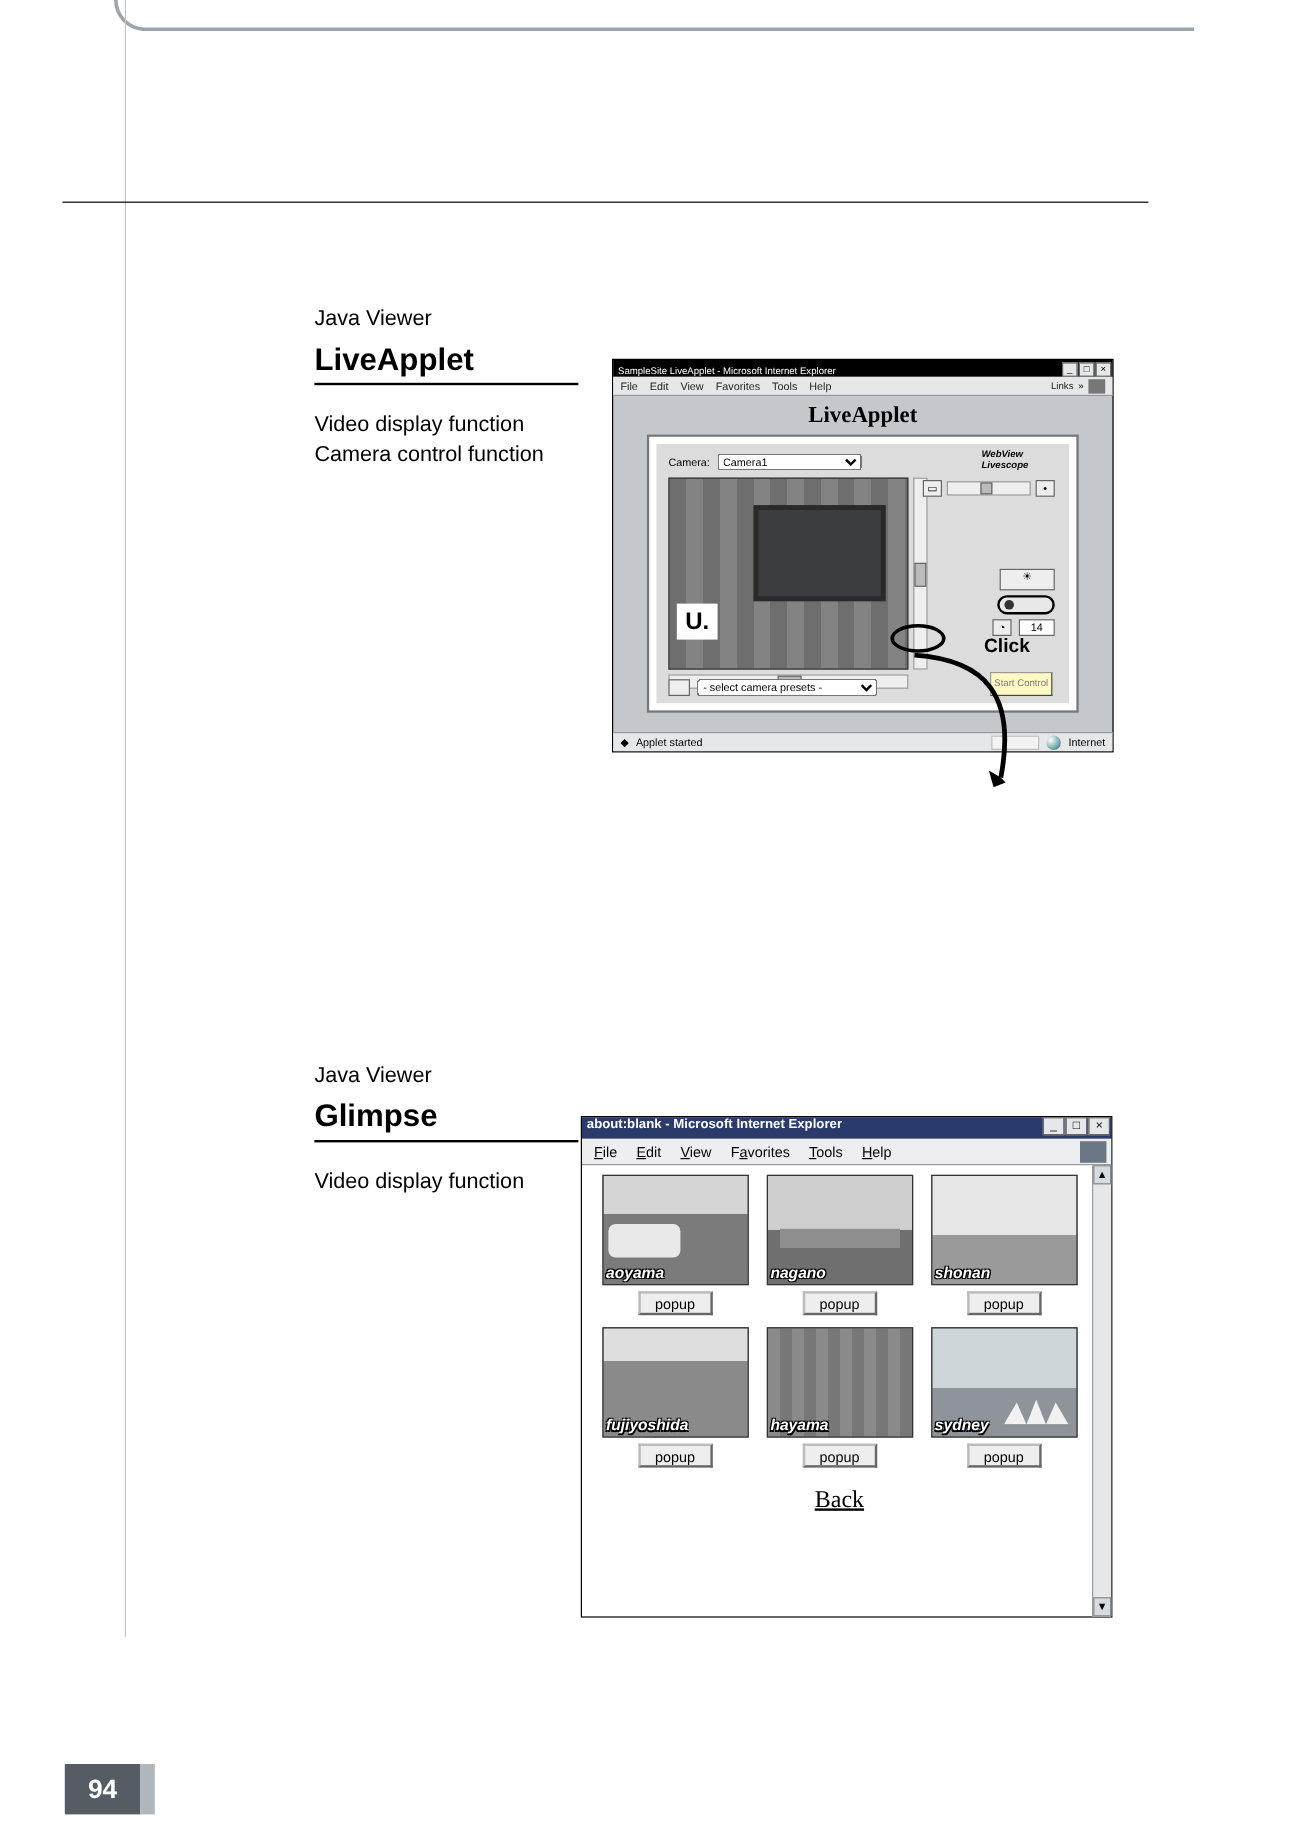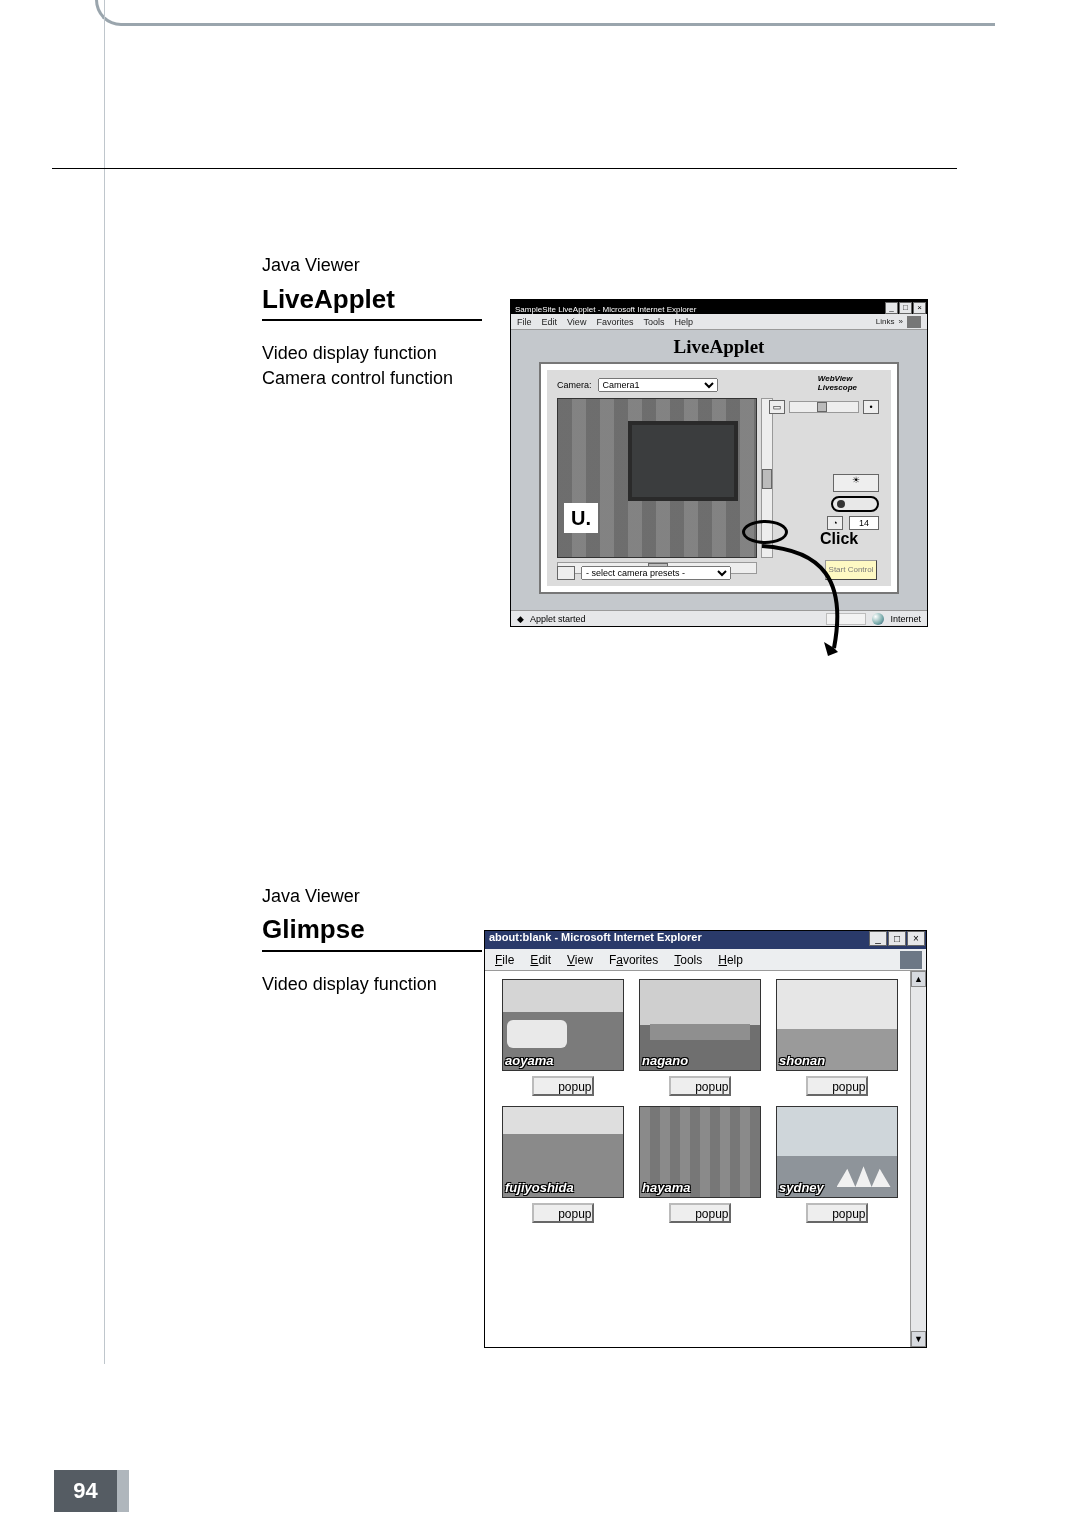--- a/index.html
+++ b/index.html
@@ -146,21 +146,21 @@
   .fig2-menubar .logo { margin-left:auto; width:22px; height:18px; background:#6c7785; margin-right:4px;}
   .fig2-body { position:absolute; inset:40px 16px 4px 4px; overflow:hidden; }
   .fig2-scroll { position:absolute; top:40px; right:0; bottom:0; width:16px; background:#e6e7e9; border-left:1px solid #9a9a9a; }
   .fig2-scroll .up,.fig2-scroll .dn{height:16px;background:#d7dadf;border:1px solid #888;font-size:9px;text-align:center;line-height:14px;}
   .fig2-scroll .dn{position:absolute;bottom:0;left:0;right:0;}
   .grid2 { display:grid; grid-template-columns: repeat(3, 1fr); gap:10px 14px; padding:8px 12px; }
   .thumb2 { display:flex; flex-direction:column; align-items:center; }
   .thumb2 .img { width:122px; height:92px; background:#777; border:1px solid #333; position:relative; overflow:hidden;}
   .thumb2 .img::before{content:"";position:absolute;inset:0;background:linear-gradient(#bbb,#666);}    
   .thumb2 .cap { position:relative; margin-top:-18px; align-self:flex-start; margin-left:4px; color:#fff; font-weight:bold; font-size:13px; text-shadow:1px 1px 0 #000,-1px -1px 0 #000,1px -1px 0 #000,-1px 1px 0 #000; font-style:italic;}
-  .thumb2 .pb { margin-top:8px; width:62px; height:20px; background:#eee; border:2px outset #bbb; font-size:12px; text-align:right; line-height:18px; }
+  .thumb2 .pb { margin-top:8px; width:62px; height:20px; background:#eee; border:2px outset #bbb; font-size:12px; text-align:center; line-height:18px; }
   .back-link { text-align:center; font-family:'Times New Roman',serif; font-size:20px; text-decoration:underline; margin-top:8px; color:#000;}
 
   
   .sc-aoyama::before{background:linear-gradient(#d5d5d5 0 35%,#7b7b7b 35% 100%) !important;}
   .sc-aoyama::after{content:"";position:absolute;left:4px;top:40px;width:60px;height:28px;background:#e9e9e9;border-radius:6px;}
   .sc-nagano::before{background:linear-gradient(#cfcfcf 0 50%,#6f6f6f 50% 100%) !important;}
   .sc-nagano::after{content:"";position:absolute;left:10px;top:44px;width:100px;height:16px;background:#8f8f8f;}
   .sc-shonan::before{background:linear-gradient(#e6e6e6 0 55%,#9a9a9a 55%) !important;}
   .sc-fuji::before{background:linear-gradient(#dedede 0 30%,#8a8a8a 30%) !important;}
   .sc-hayama::before{background:repeating-linear-gradient(90deg,#8a8a8a 0 10px,#777 10px 20px) !important;}
@@ -324,17 +324,18 @@
           <div class="img sc-hayama"></div>
           <div class="cap">hayama</div>
           <div class="pb">popup</div>
         </div>
         <div class="thumb2">
           <div class="img sc-sydney"></div>
           <div class="cap">sydney</div>
           <div class="pb">popup</div>
         </div>
       </div>
+      <div class="back-link">Back</div>
     </div>
   </div>
 
   <div class="page-num-box">94</div>
 </div>
 
 </body></html>

